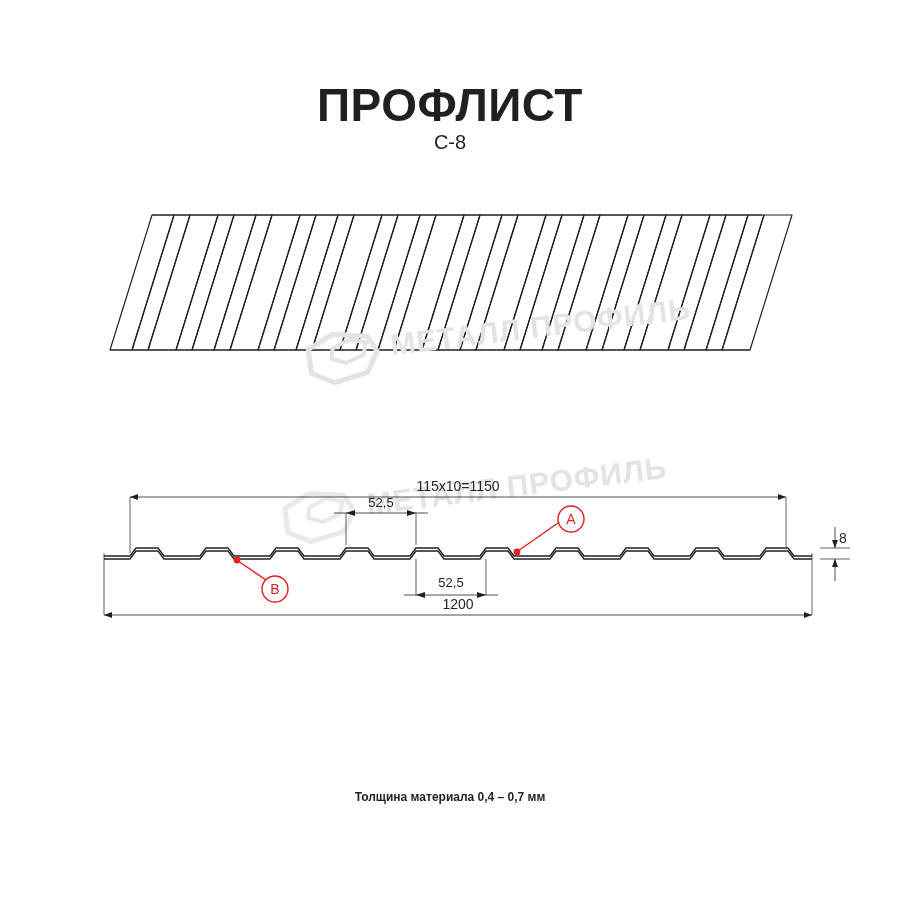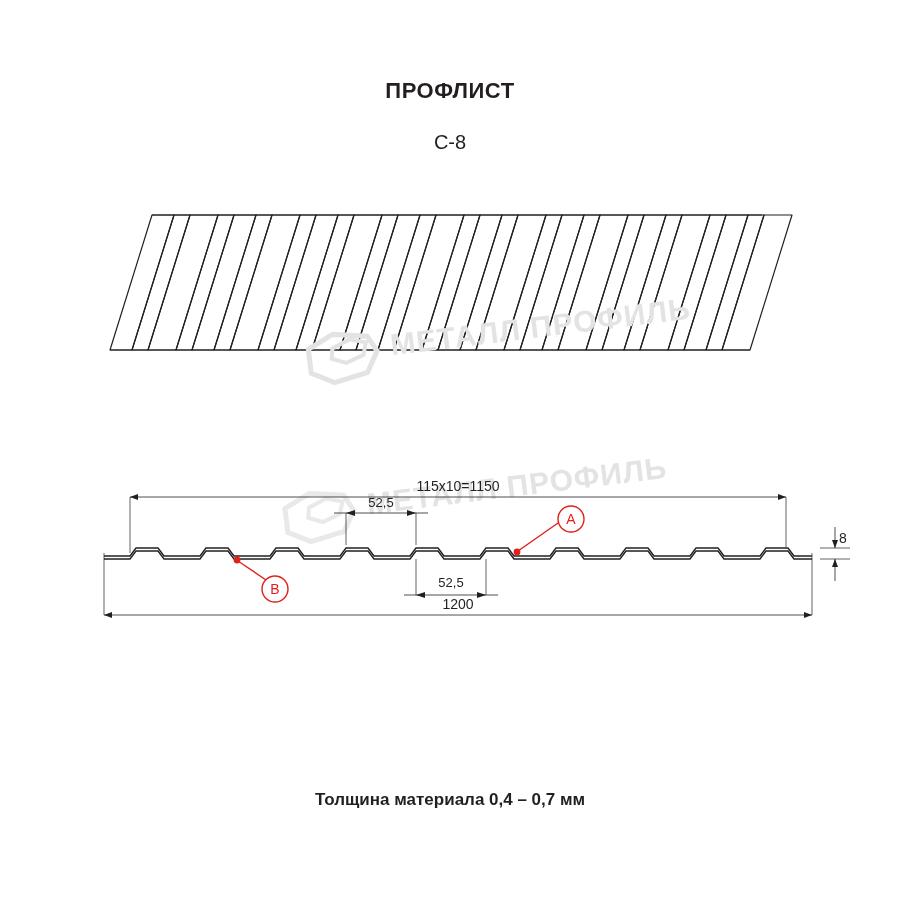--- a/index.html
+++ b/index.html
@@ -20,41 +20,41 @@
     left: 0; top: 0;
     width: 900px;
     height: 900px;
   }
   .title {
     position: absolute;
     top: 78px;
     left: 0;
     width: 900px;
     text-align: center;
-    font-size: 22px;
+    font-size: 46px;
     font-weight: bold;
     letter-spacing: 0.5px;
     color: #231f20;
   }
   .subtitle {
     position: absolute;
     top: 131px;
     left: 0;
     width: 900px;
     text-align: center;
     font-size: 20px;
     color: #231f20;
   }
   .footnote {
     position: absolute;
     top: 790px;
     left: 0;
     width: 900px;
     text-align: center;
-    font-size: 17px;
+    font-size: 12px;
     font-weight: bold;
     color: #231f20;
   }
   svg { display: block; }
   .wm-text {
     font-family: "Liberation Sans", sans-serif;
     font-size: 30px;
     font-weight: bold;
     fill: #e3e3e3;
     letter-spacing: 1px;

